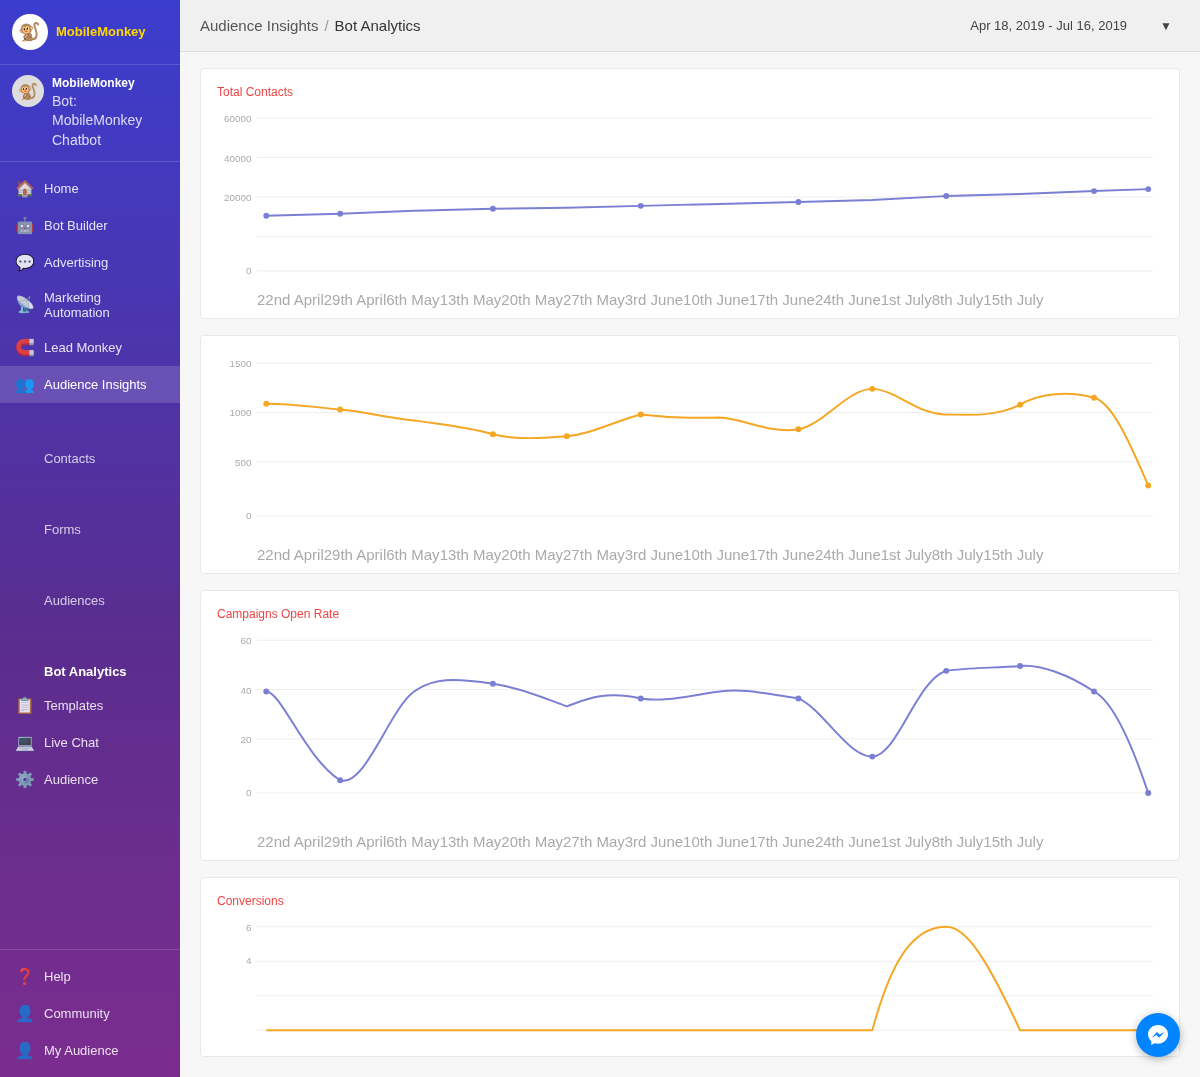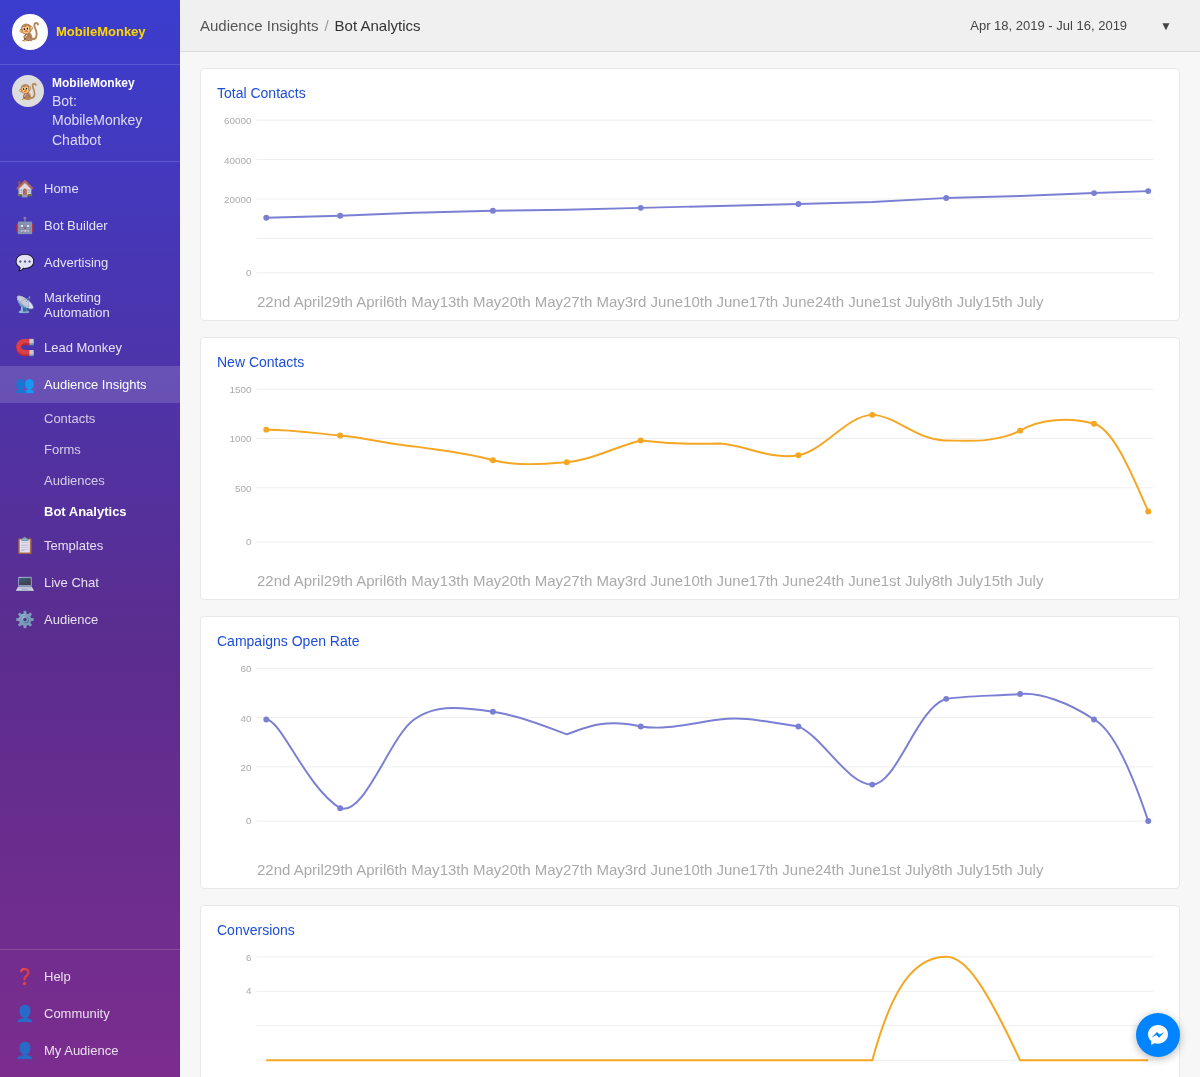--- a/index.html
+++ b/index.html
@@ -74,20 +74,21 @@
     .nav-item .nav-icon { width: 22px; margin-right: 8px; font-size: 16px; text-align: center; flex-shrink: 0; }
 
     .nav-sub-item {
       display: flex;
       align-items: center;
       padding: 8px 14px 8px 44px;
       cursor: pointer;
       font-size: 13px;
       color: rgba(255,255,255,0.75);
       transition: background 0.15s;
+      margin-top: 40px;
     }
     .nav-sub-item.active { color: white; font-weight: 600; }
 
     .sidebar-footer {
       padding: 8px 0;
       border-top: 1px solid rgba(255,255,255,0.15);
     }
 
     
     .main {
@@ -139,22 +140,22 @@
     .charts-container::-webkit-scrollbar-thumb { background: #ccc; border-radius: 3px; }
 
     .chart-card {
       background: white;
       border-radius: 4px;
       padding: 16px 16px 10px 16px;
       margin-bottom: 16px;
       border: 1px solid #e8e8e8;
     }
     .chart-title {
-      font-size: 14px;
-      color: #1d4ed8;
+      font-size: 12px;
+      color: #ef4444;
       margin-bottom: 8px;
       font-weight: 400;
     }
 
     .chart-area {
       position: relative;
       width: 100%;
     }
 
     svg.chart-svg {
@@ -332,21 +333,20 @@
           <span>17th June</span>
           <span>24th June</span>
           <span>1st July</span>
           <span>8th July</span>
           <span>15th July</span>
         </div>
       </div>
     </div>
 
     <div class="chart-card">
-      <div class="chart-title">New Contacts</div>
       <div class="chart-area">
         <svg class="chart-svg" viewBox="0 0 960 190" height="190">
 
           <line x1="40" y1="10" x2="950" y2="10" stroke="#eee" stroke-width="1"></line>
           <line x1="40" y1="60" x2="950" y2="60" stroke="#eee" stroke-width="1"></line>
           <line x1="40" y1="110" x2="950" y2="110" stroke="#eee" stroke-width="1"></line>
           <line x1="40" y1="165" x2="950" y2="165" stroke="#eee" stroke-width="1"></line>
 
           <text x="35" y="14" text-anchor="end" font-size="10" fill="#aaa">1500</text>
           <text x="35" y="64" text-anchor="end" font-size="10" fill="#aaa">1000</text>

